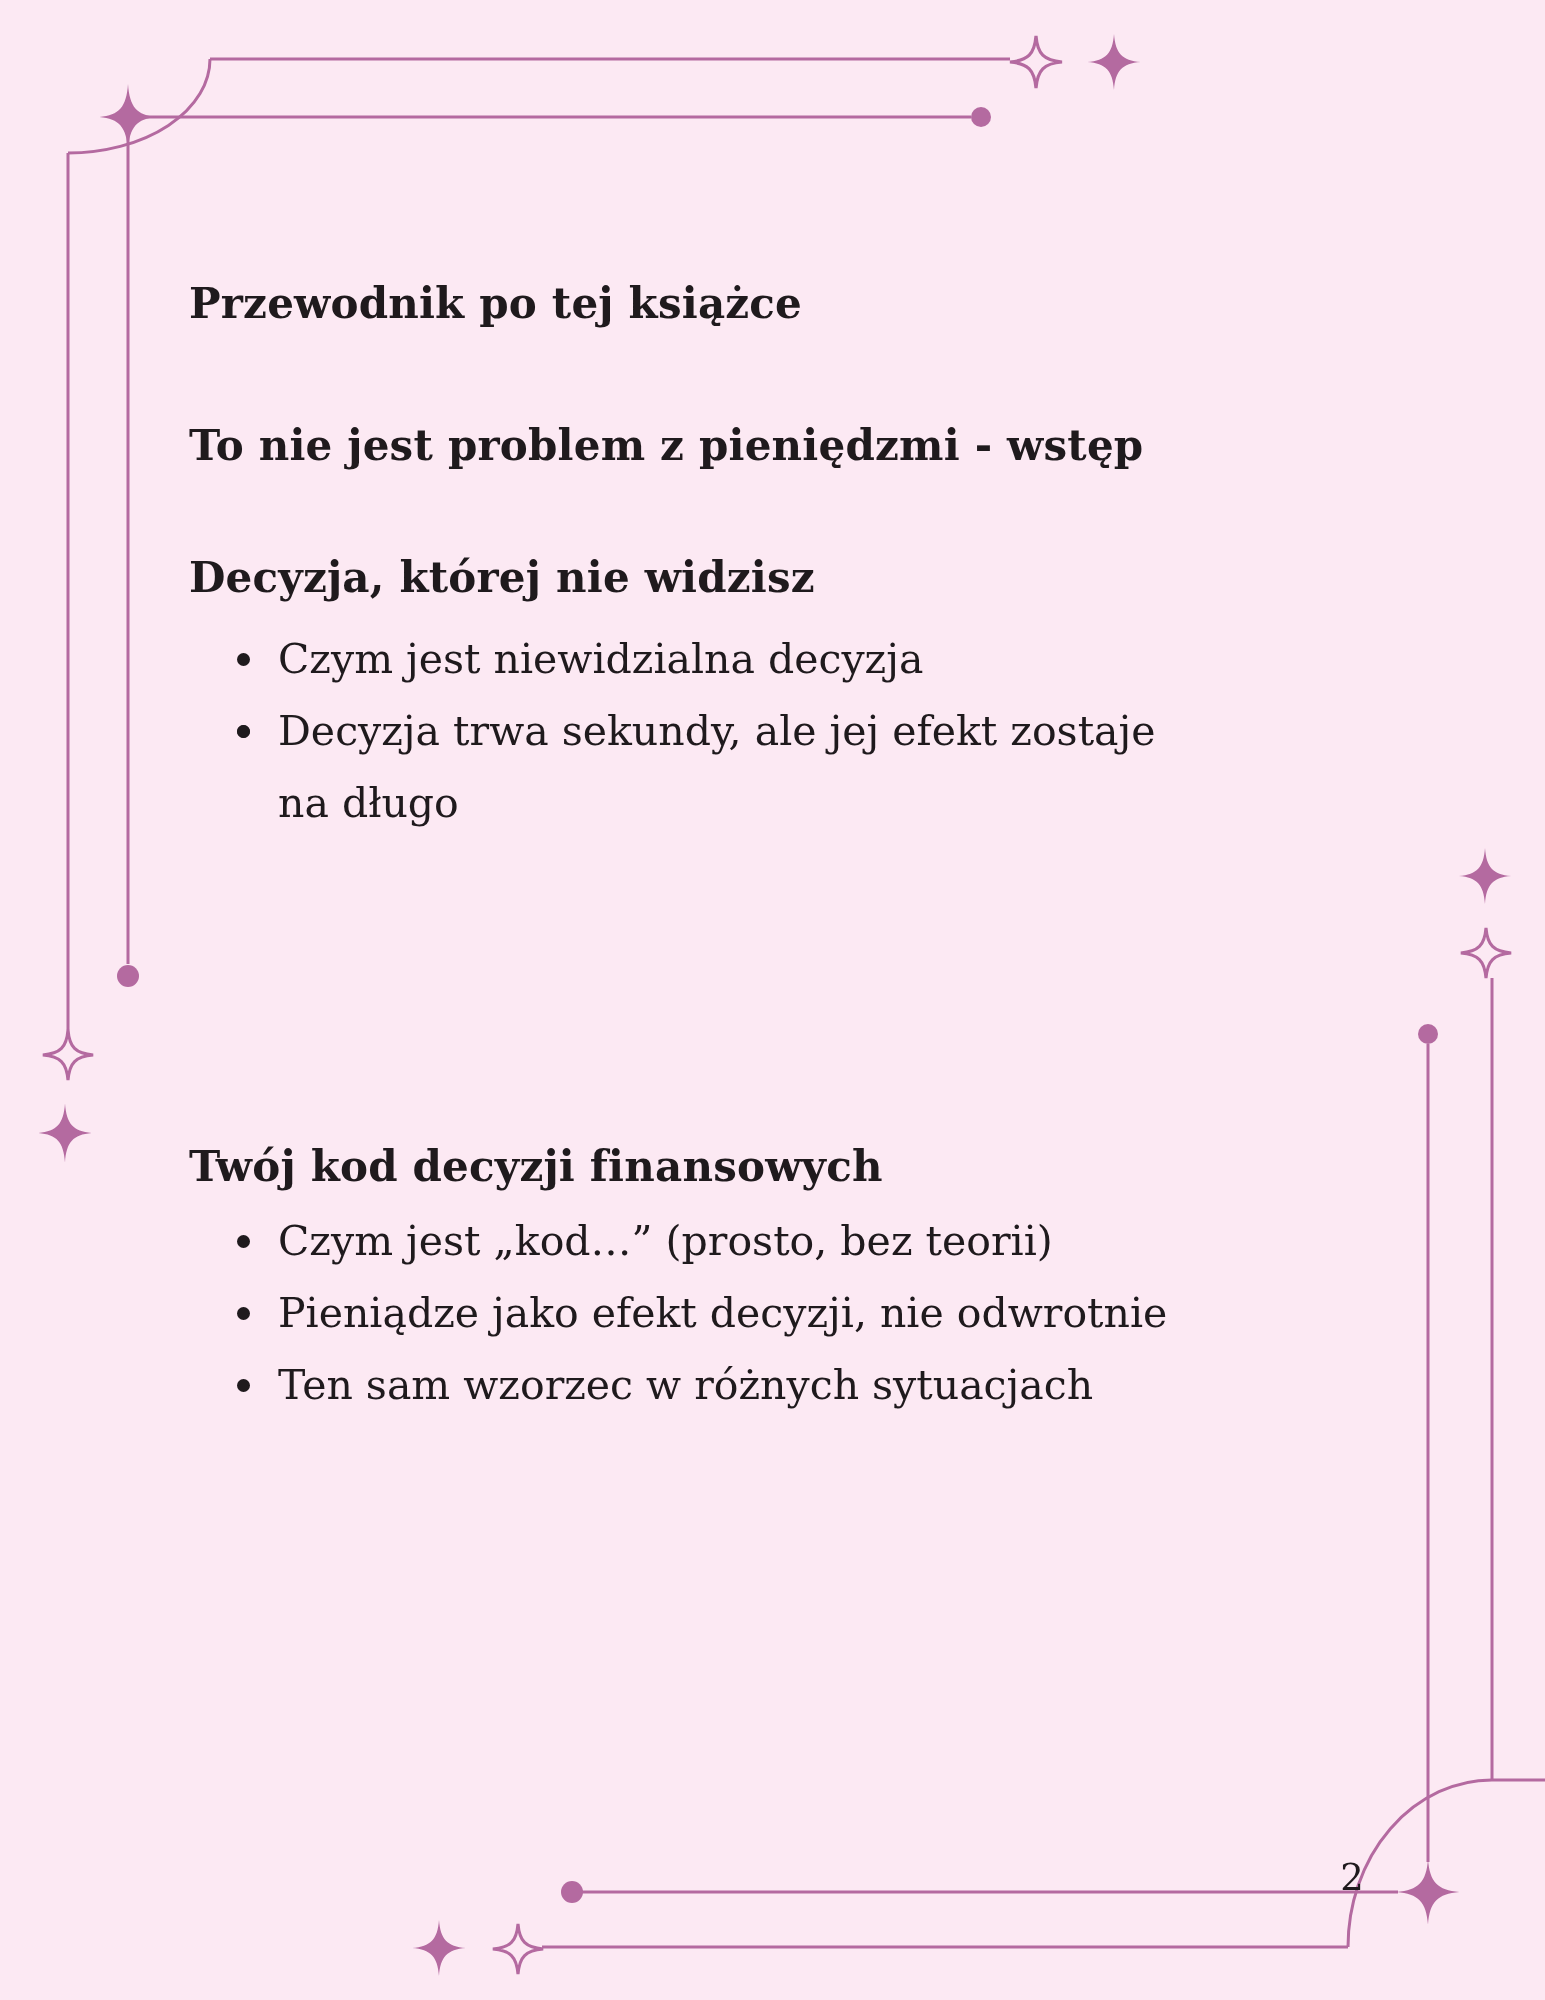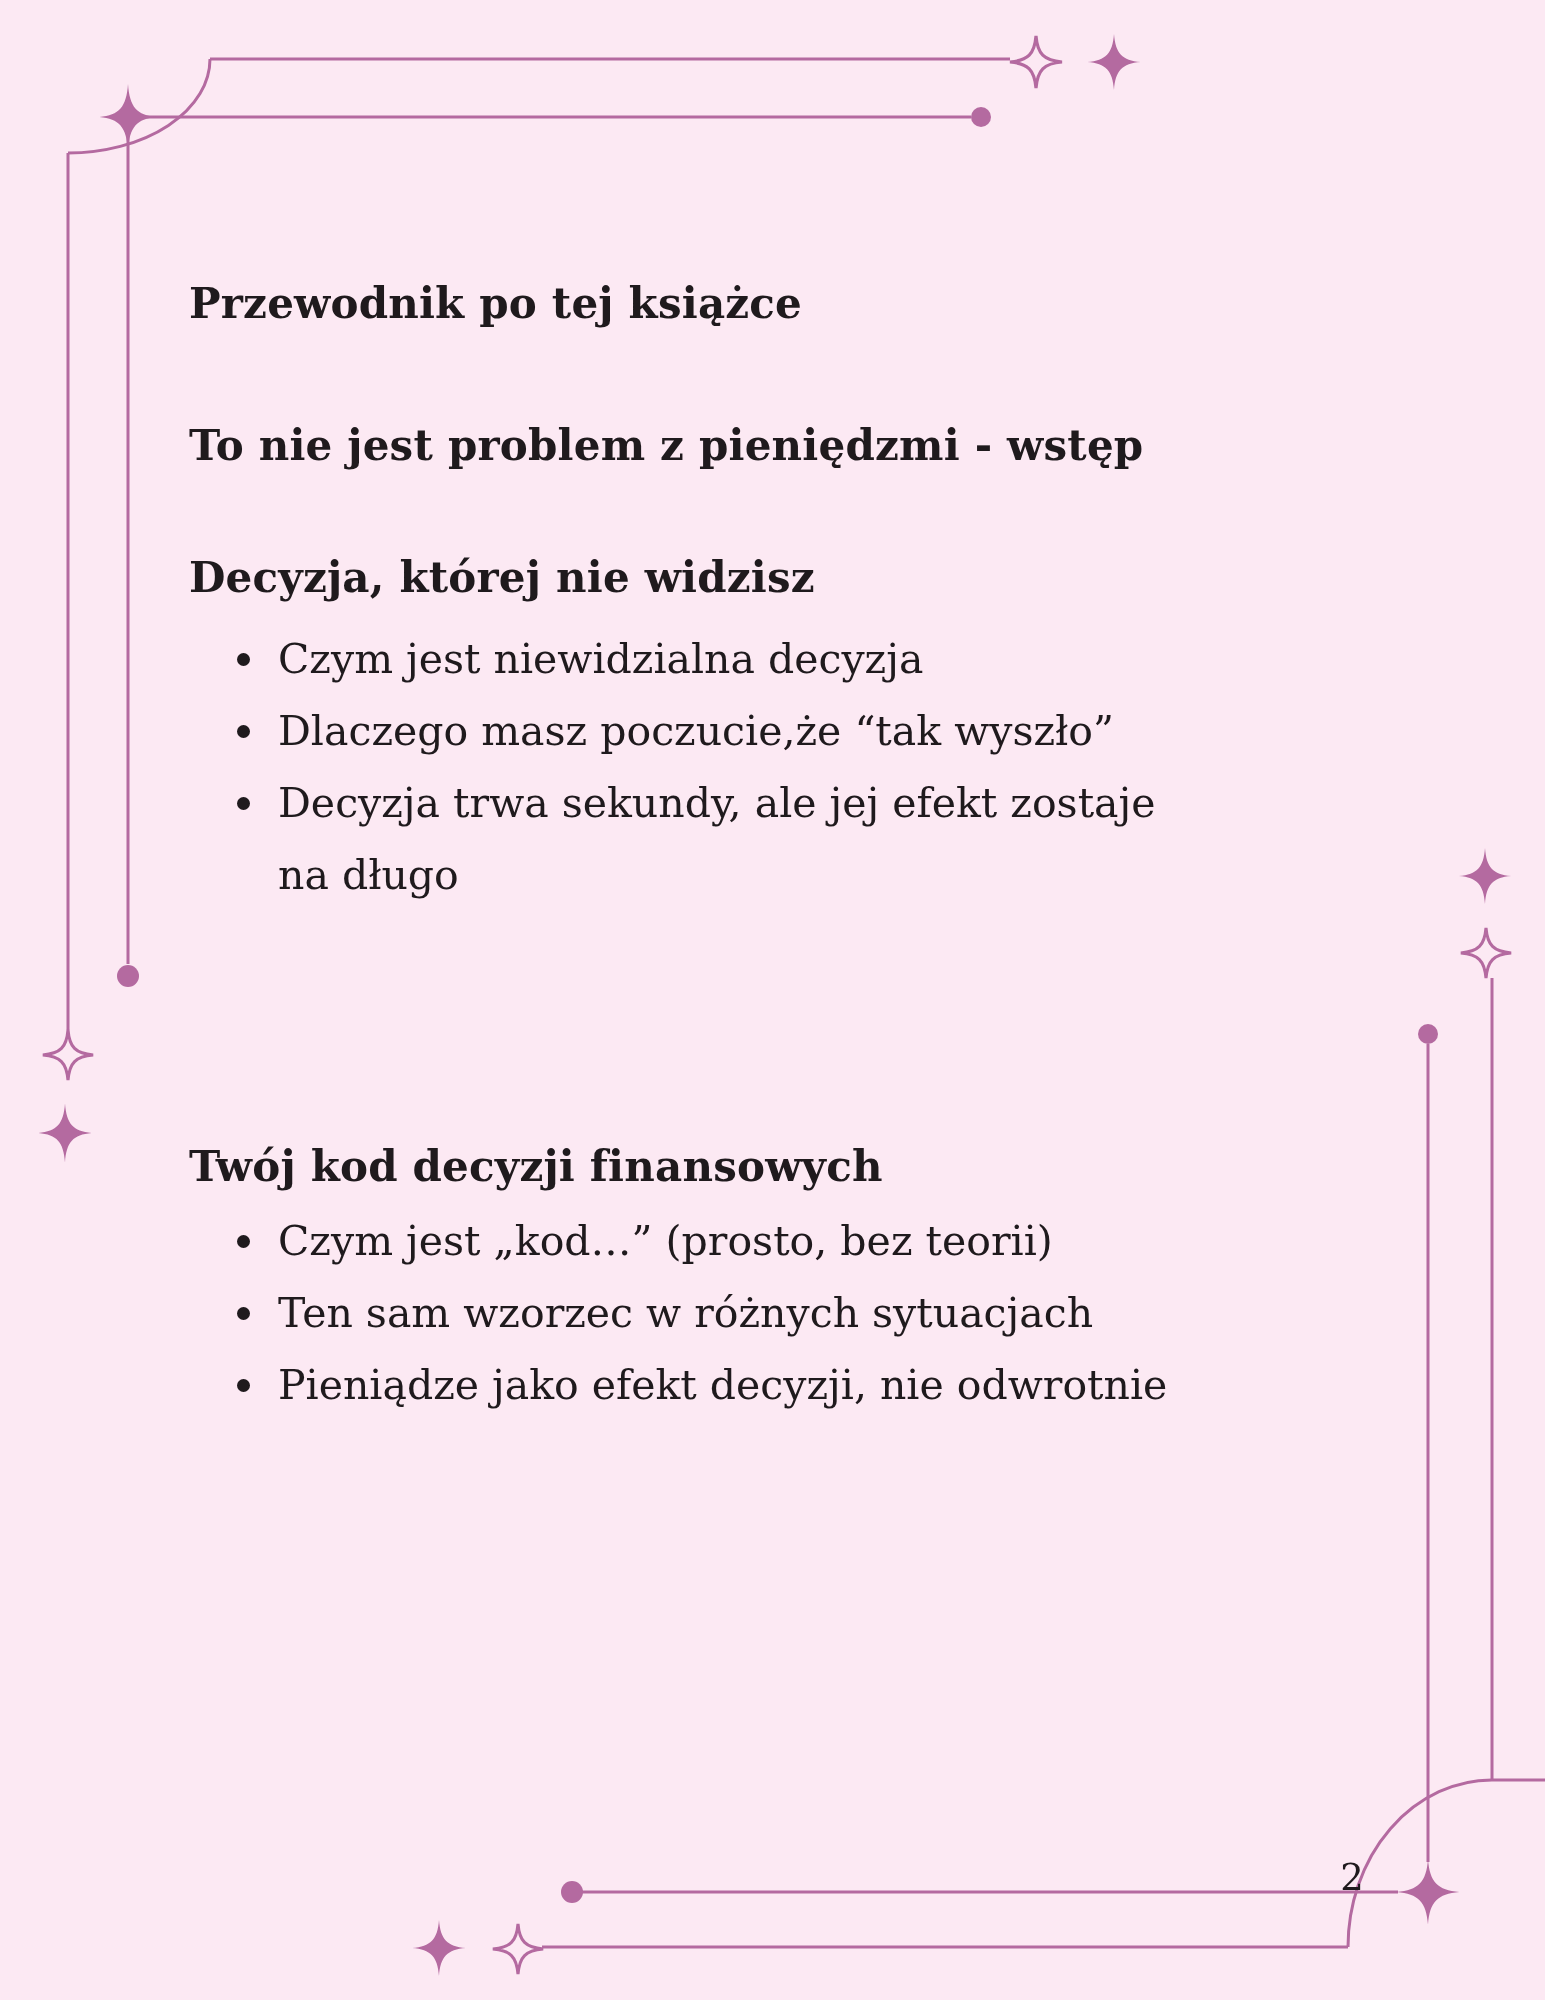--- a/index.html
+++ b/index.html
@@ -133,41 +133,40 @@
 
   <h3 class="heading" style="top:552px;">Decyzja, której nie widzisz</h3>
 
   <ul class="toc-list" style="top:623px;">
     <li>
       <span class="bullet-dot"></span>
       <span class="li-text">Czym jest niewidzialna decyzja</span>
     </li>
     <li>
       <span class="bullet-dot"></span>
-      <span class="li-text">Dlaczego masz poczucie,że “tak wyszło”</span>
     </li>
     <li>
       <span class="bullet-dot"></span>
       <span class="li-text">Decyzja trwa sekundy, ale jej efekt zostaje
 na długo</span>
     </li>
   </ul>
 
   <h3 class="heading" style="top:1141px;">Twój kod decyzji finansowych</h3>
 
   <ul class="toc-list" style="top:1205px;">
     <li>
       <span class="bullet-dot"></span>
       <span class="li-text">Czym jest „kod…” (prosto, bez teorii)</span>
     </li>
     <li>
       <span class="bullet-dot"></span>
-      <span class="li-text">Ten sam wzorzec w różnych sytuacjach</span>
+      <span class="li-text">Pieniądze jako efekt decyzji, nie odwrotnie</span>
     </li>
     <li>
       <span class="bullet-dot"></span>
-      <span class="li-text">Pieniądze jako efekt decyzji, nie odwrotnie</span>
+      <span class="li-text">Ten sam wzorzec w różnych sytuacjach</span>
     </li>
   </ul>
 
   <div class="page-number">2</div>
 
 </div>
 
 </body></html>

